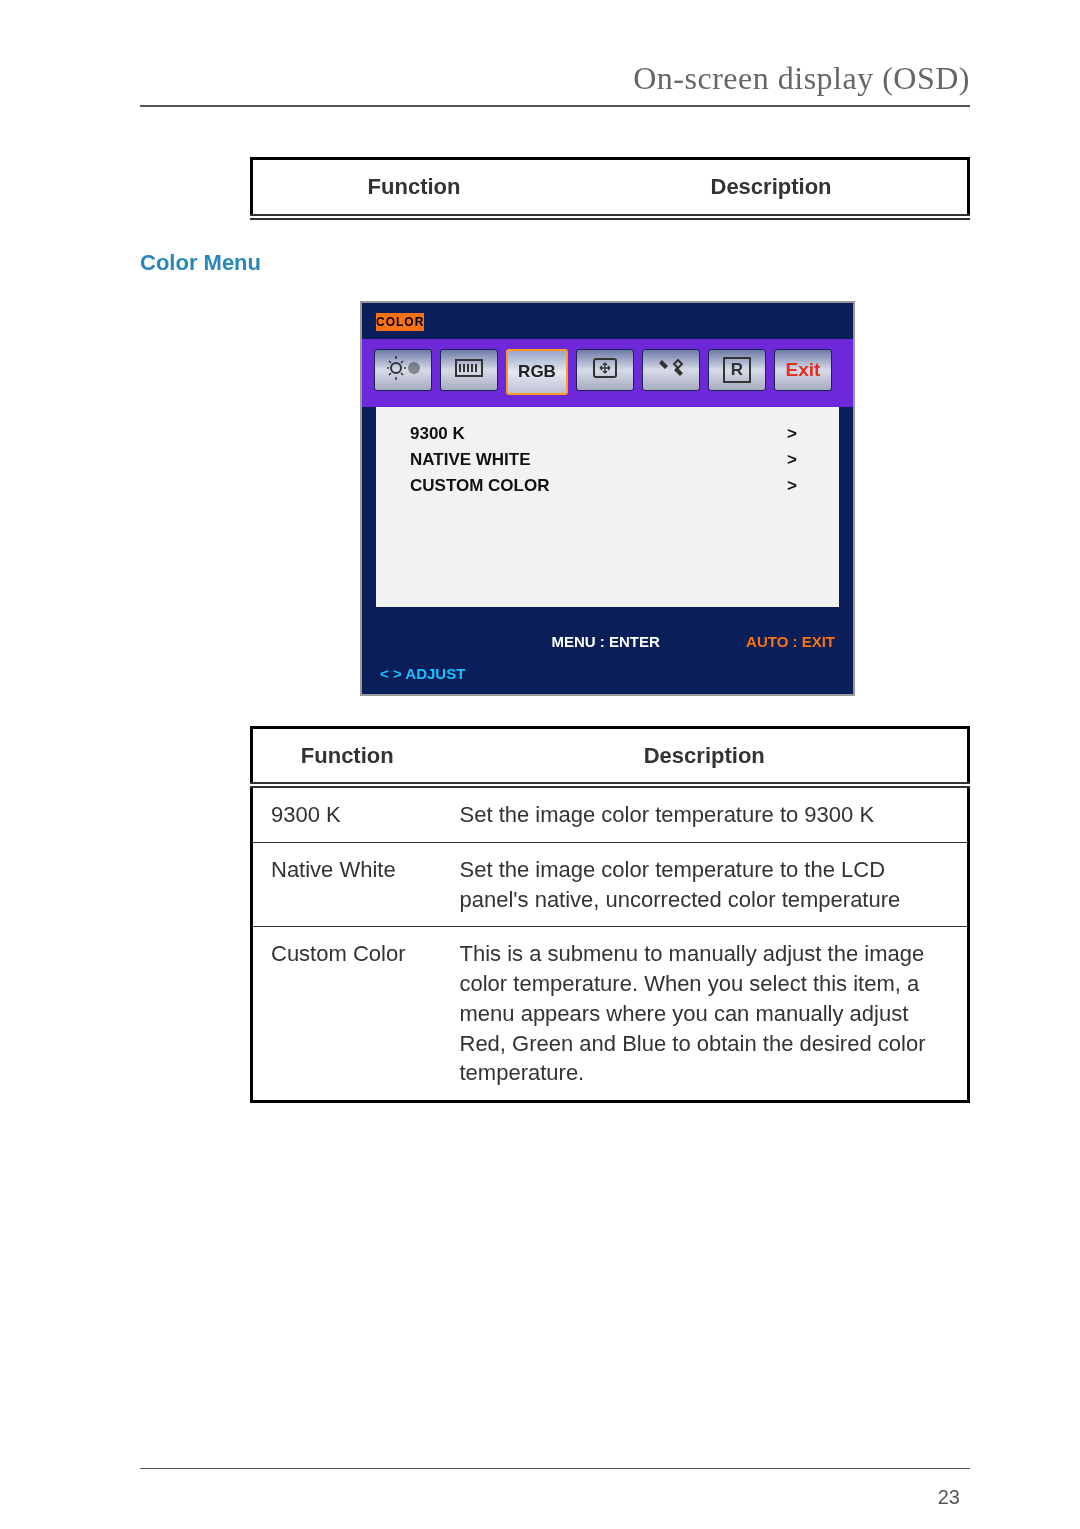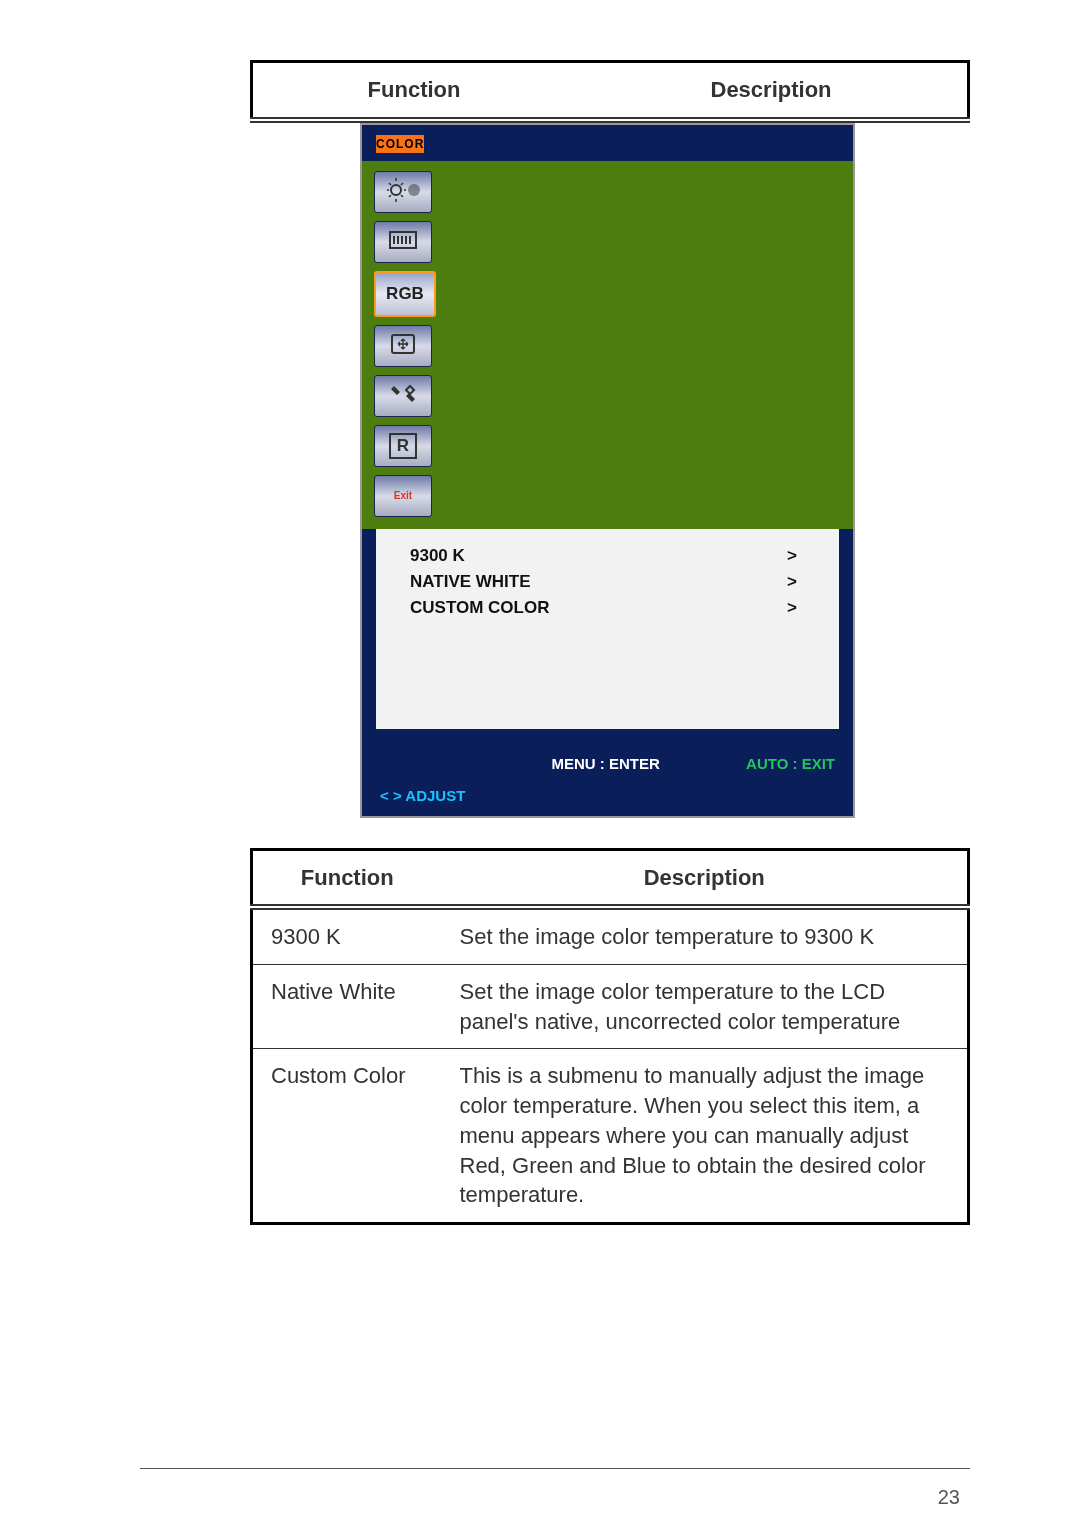--- a/index.html
+++ b/index.html
@@ -71,22 +71,21 @@
     padding: 2px 0;
     font-family: Arial, sans-serif;
     font-size: 12px;
     font-weight: bold;
     letter-spacing: 1px;
   }
   .osd-tabs {
     display: flex;
     gap: 8px;
     padding: 10px 12px 12px 12px;
-    background: #4d7c0f;
-    flex-direction: column;
+    background: #6d28d9;
   }
   .osd-tab {
     width: 58px;
     height: 42px;
     background: linear-gradient(#6e7aa8, #d7dbe8 50%, #a7acc0);
     border: 1px solid #1a2550;
     border-radius: 3px;
     display: flex;
     align-items: center;
     justify-content: center;
@@ -115,49 +114,51 @@
   .osd-footer {
     display: flex;
     justify-content: space-between;
     padding: 12px 18px;
     font-family: Arial, sans-serif;
     font-size: 15px;
     font-weight: bold;
   }
   .osd-footer .c1 { color: #16c2ff; margin-top: 32px; }
   .osd-footer .c2 { color: #fff; }
-  .osd-footer .c3 { color: #22c55e; }
+  .osd-footer .c3 { color: #f97316; }
   .footer-line {
     position: absolute;
     left: 140px; right: 110px; bottom: 60px;
     border-top: 1px solid #555;
   }
   .page-num {
     position: absolute;
     right: 120px; bottom: 20px;
     font-size: 20px; color: #555;
   }
   .icon-svg { width: 34px; height: 28px; }
 </style>
 </head>
 <body>
 
 <div class="page">
+  <div class="header-bar">On-screen display (OSD)</div>
 
   <table class="doc-table">
     <thead>
       <tr>
         <th>Function</th>
         <th>Description</th>
       </tr>
     </thead>
     <tbody>
     </tbody>
   </table>
 
+  <div class="section-title">Color Menu</div>
 
   <div class="osd-wrap">
     <div class="osd">
       <div class="osd-title">COLOR</div>
       <div class="osd-tabs">
         <div class="osd-tab">
           <span>
             <svg class="icon-svg" viewBox="0 0 34 28">
                 <circle cx="10" cy="14" r="5" fill="none" stroke="#333" stroke-width="2"></circle>
                 <path d="M10 5v-3M10 23v3M3 14h-2M18 14h2M5 9l-2-2M15 9l2-2M5 19l-2 2M15 19l2 2" stroke="#333" stroke-width="1.5"></path>
@@ -189,21 +190,21 @@
             <svg class="icon-svg" viewBox="0 0 34 28">
                 <path d="M8 6l6 6-3 3-6-6zM26 22l-6-6 3-3 6 6z" fill="#333"></path>
                 <path d="M24 6l-4 4 4 4 4-4z" fill="none" stroke="#333" stroke-width="2"></path>
               </svg>
           </span>
         </div>
         <div class="osd-tab">
           <span style="border:2px solid #333;padding:1px 6px;font-size:17px;font-weight:900;">R</span>
         </div>
         <div class="osd-tab">
-          <span style="color:#e03020;font-size:10px;font-weight:900;">Exit</span>
+          <span style="color:#e03020;font-size:19px;font-weight:900;">Exit</span>
         </div>
       </div>
       <div class="osd-body">
         <div class="osd-row">
           <span>9300 K</span>
           <span>&gt;</span>
         </div>
         <div class="osd-row">
           <span>NATIVE WHITE</span>
           <span>&gt;</span>

